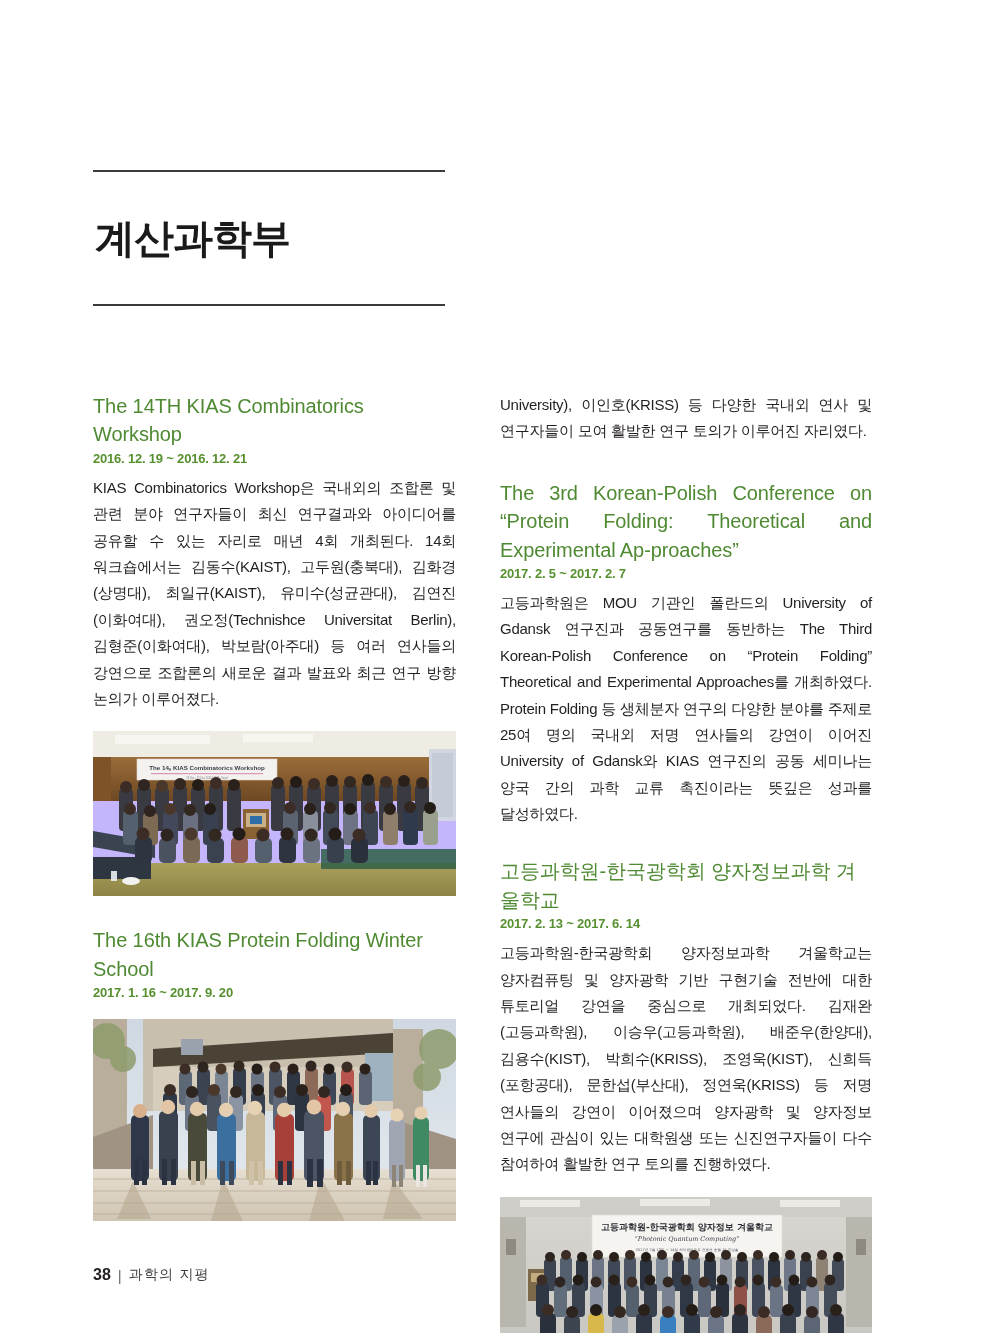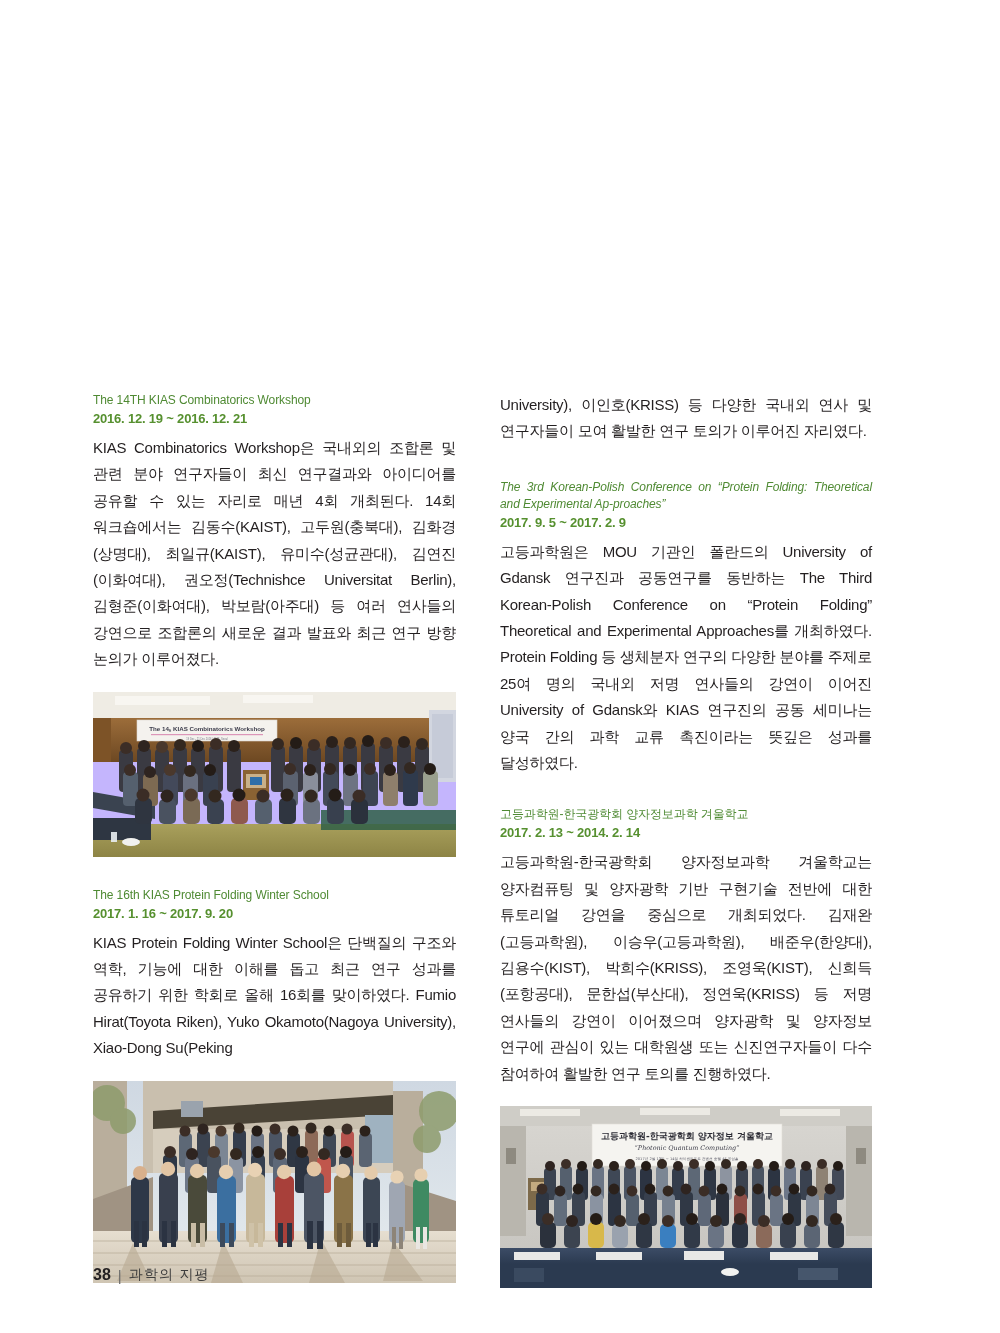--- a/index.html
+++ b/index.html
@@ -56,31 +56,30 @@
     position: absolute;
     top: 392px;
     width: 363px;
   }
   .col-left  { left: 93px; }
   .col-right { left: 500px; width: 372px; }
 
   .article { margin-bottom: 0; }
 
   h2.art-title {
-    font-size: 12px;
+    font-size: 20px;
     font-weight: 400;
     color: #4f8a33;
     line-height: 1.42;
     margin: 0 0 2px 0;
     letter-spacing: -0.1px;
   }
   h2.art-title.justify {
     text-align: justify;
     text-align-last: left;
-    font-style: italic;
   }
   .art-date {
     font-size: 13px;
     font-weight: 700;
     color: #56902f;
     letter-spacing: -0.2px;
     margin: 2px 0 9px 0;
   }
   p.art-body {
     font-size: 15px;
@@ -141,20 +140,25 @@
     font-size: 14px;
     color: #3d3d3d;
     letter-spacing: 1.2px;
   }
 </style>
 </head>
 <body>
 
 <div class="page">
 
+  <div class="masthead">
+    <div class="rule-top"></div>
+    <h1 class="dept-title">계산과학부</h1>
+    <div class="rule-bottom"></div>
+  </div>
 
   <div class="col col-left">
 
     <div class="article">
       <h2 class="art-title">The 14TH KIAS Combinatorics Workshop</h2>
       <div class="art-date">2016. 12. 19 ~ 2016. 12. 21</div>
       <p class="art-body">KIAS Combinatorics Workshop은 국내외의 조합론 및 관련 분야 연구자들이 최신 연구결과와 아이디어를 공유할 수 있는 자리로 매년 4회 개최된다. 14회 워크숍에서는 김동수(KAIST), 고두원(충북대), 김화경(상명대), 최일규(KAIST), 유미수(성균관대), 김연진(이화여대), 권오정(Technishce Universitat Berlin), 김형준(이화여대), 박보람(아주대) 등 여러 연사들의 강연으로 조합론의 새로운 결과 발표와 최근 연구 방향 논의가 이루어졌다.</p>
     </div>
 
     <div class="photo" id="photo-combinatorics">
@@ -284,21 +288,20 @@
             <rect x="258" y="107" width="17" height="25" rx="5" fill="#2b313c"></rect>
               <circle cx="266" cy="104" r="6.5" fill="#3b2d26"></circle>
           </g>
         </g>
       </svg>
     </div>
 
     <div class="article" style="margin-top:30px;">
       <h2 class="art-title">The 16th KIAS Protein Folding Winter School</h2>
       <div class="art-date">2017. 1. 16 ~ 2017. 9. 20</div>
-      <p class="art-body">KIAS Protein Folding Winter School은 단백질의 구조와 역학, 기능에 대한 이해를 돕고 최근 연구 성과를 공유하기 위한 학회로 올해 16회를 맞이하였다. Fumio Hirat(Toyota Riken), Yuko Okamoto(Nagoya University), Xiao-Dong Su(Peking</p>
     </div>
 
     <div class="photo" id="photo-winterschool">
       <svg viewBox="0 0 363 202" preserveAspectRatio="none" aria-hidden="true">
         <defs>
           <linearGradient id="g2sky" x1="0" y1="0" x2="0" y2="1">
             <stop offset="0" stop-color="#cfd8e2"></stop>
               <stop offset="1" stop-color="#e6ecef"></stop>
           </linearGradient>
           <linearGradient id="g2steps" x1="0" y1="0" x2="0" y2="1">
@@ -442,27 +445,27 @@
     </div>
 
   </div>
 
   <div class="col col-right">
 
     <p class="art-body">University), 이인호(KRISS) 등 다양한 국내외 연사 및 연구자들이 모여 활발한 연구 토의가 이루어진 자리였다.</p>
 
     <div class="article" style="margin-top:34px;">
       <h2 class="art-title justify">The 3rd Korean-Polish Conference on “Protein Folding: Theoretical and Experimental Ap-proaches”</h2>
-      <div class="art-date">2017. 9. 5 ~ 2017. 2. 9</div>
+      <div class="art-date">2017. 2. 5 ~ 2017. 2. 7</div>
       <p class="art-body">고등과학원은 MOU 기관인 폴란드의 University of Gdansk 연구진과 공동연구를 동반하는 The Third Korean-Polish Conference on “Protein Folding” Theoretical and Experimental Approaches를 개최하였다. Protein Folding 등 생체분자 연구의 다양한 분야를 주제로 25여 명의 국내외 저명 연사들의 강연이 이어진 University of Gdansk와 KIAS 연구진의 공동 세미나는 양국 간의 과학 교류 촉진이라는 뜻깊은 성과를 달성하였다.</p>
     </div>
 
     <div class="article" style="margin-top:30px;">
       <h2 class="art-title">고등과학원-한국광학회 양자정보과학 겨울학교</h2>
-      <div class="art-date">2017. 2. 13 ~ 2014. 2. 14</div>
+      <div class="art-date">2017. 2. 13 ~ 2017. 6. 14</div>
       <p class="art-body">고등과학원-한국광학회 양자정보과학 겨울학교는 양자컴퓨팅 및 양자광학 기반 구현기술 전반에 대한 튜토리얼 강연을 중심으로 개최되었다. 김재완(고등과학원), 이승우(고등과학원), 배준우(한양대), 김용수(KIST), 박희수(KRISS), 조영욱(KIST), 신희득(포항공대), 문한섭(부산대), 정연욱(KRISS) 등 저명 연사들의 강연이 이어졌으며 양자광학 및 양자정보 연구에 관심이 있는 대학원생 또는 신진연구자들이 다수 참여하여 활발한 연구 토의를 진행하였다.</p>
     </div>
 
     <div class="photo" id="photo-quantum">
       <svg viewBox="0 0 372 182" preserveAspectRatio="none" aria-hidden="true">
         <defs>
           <linearGradient id="g3wall" x1="0" y1="0" x2="0" y2="1">
             <stop offset="0" stop-color="#d9d7d2"></stop>
               <stop offset="1" stop-color="#c4c2bd"></stop>
           </linearGradient>

